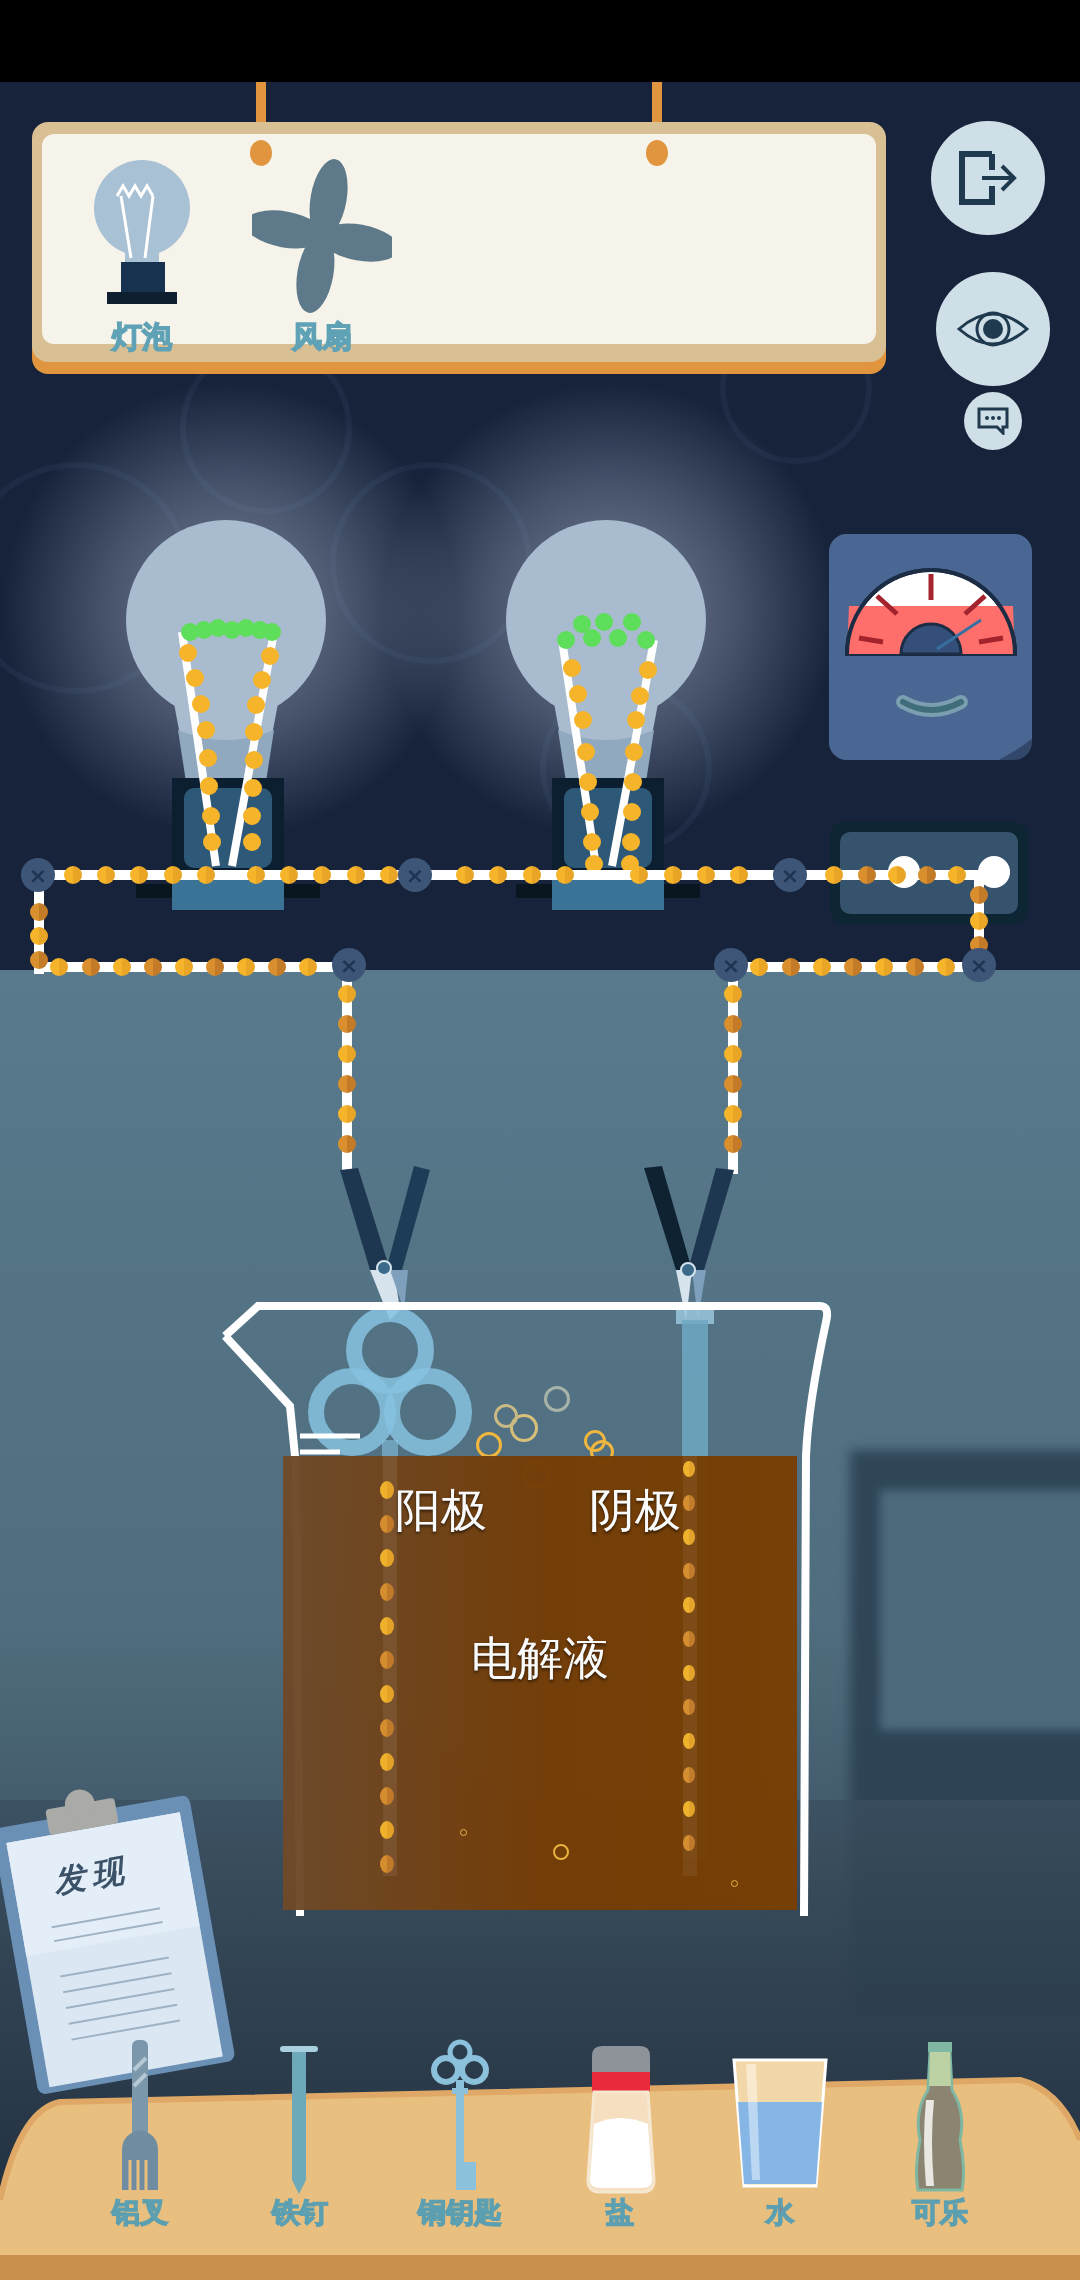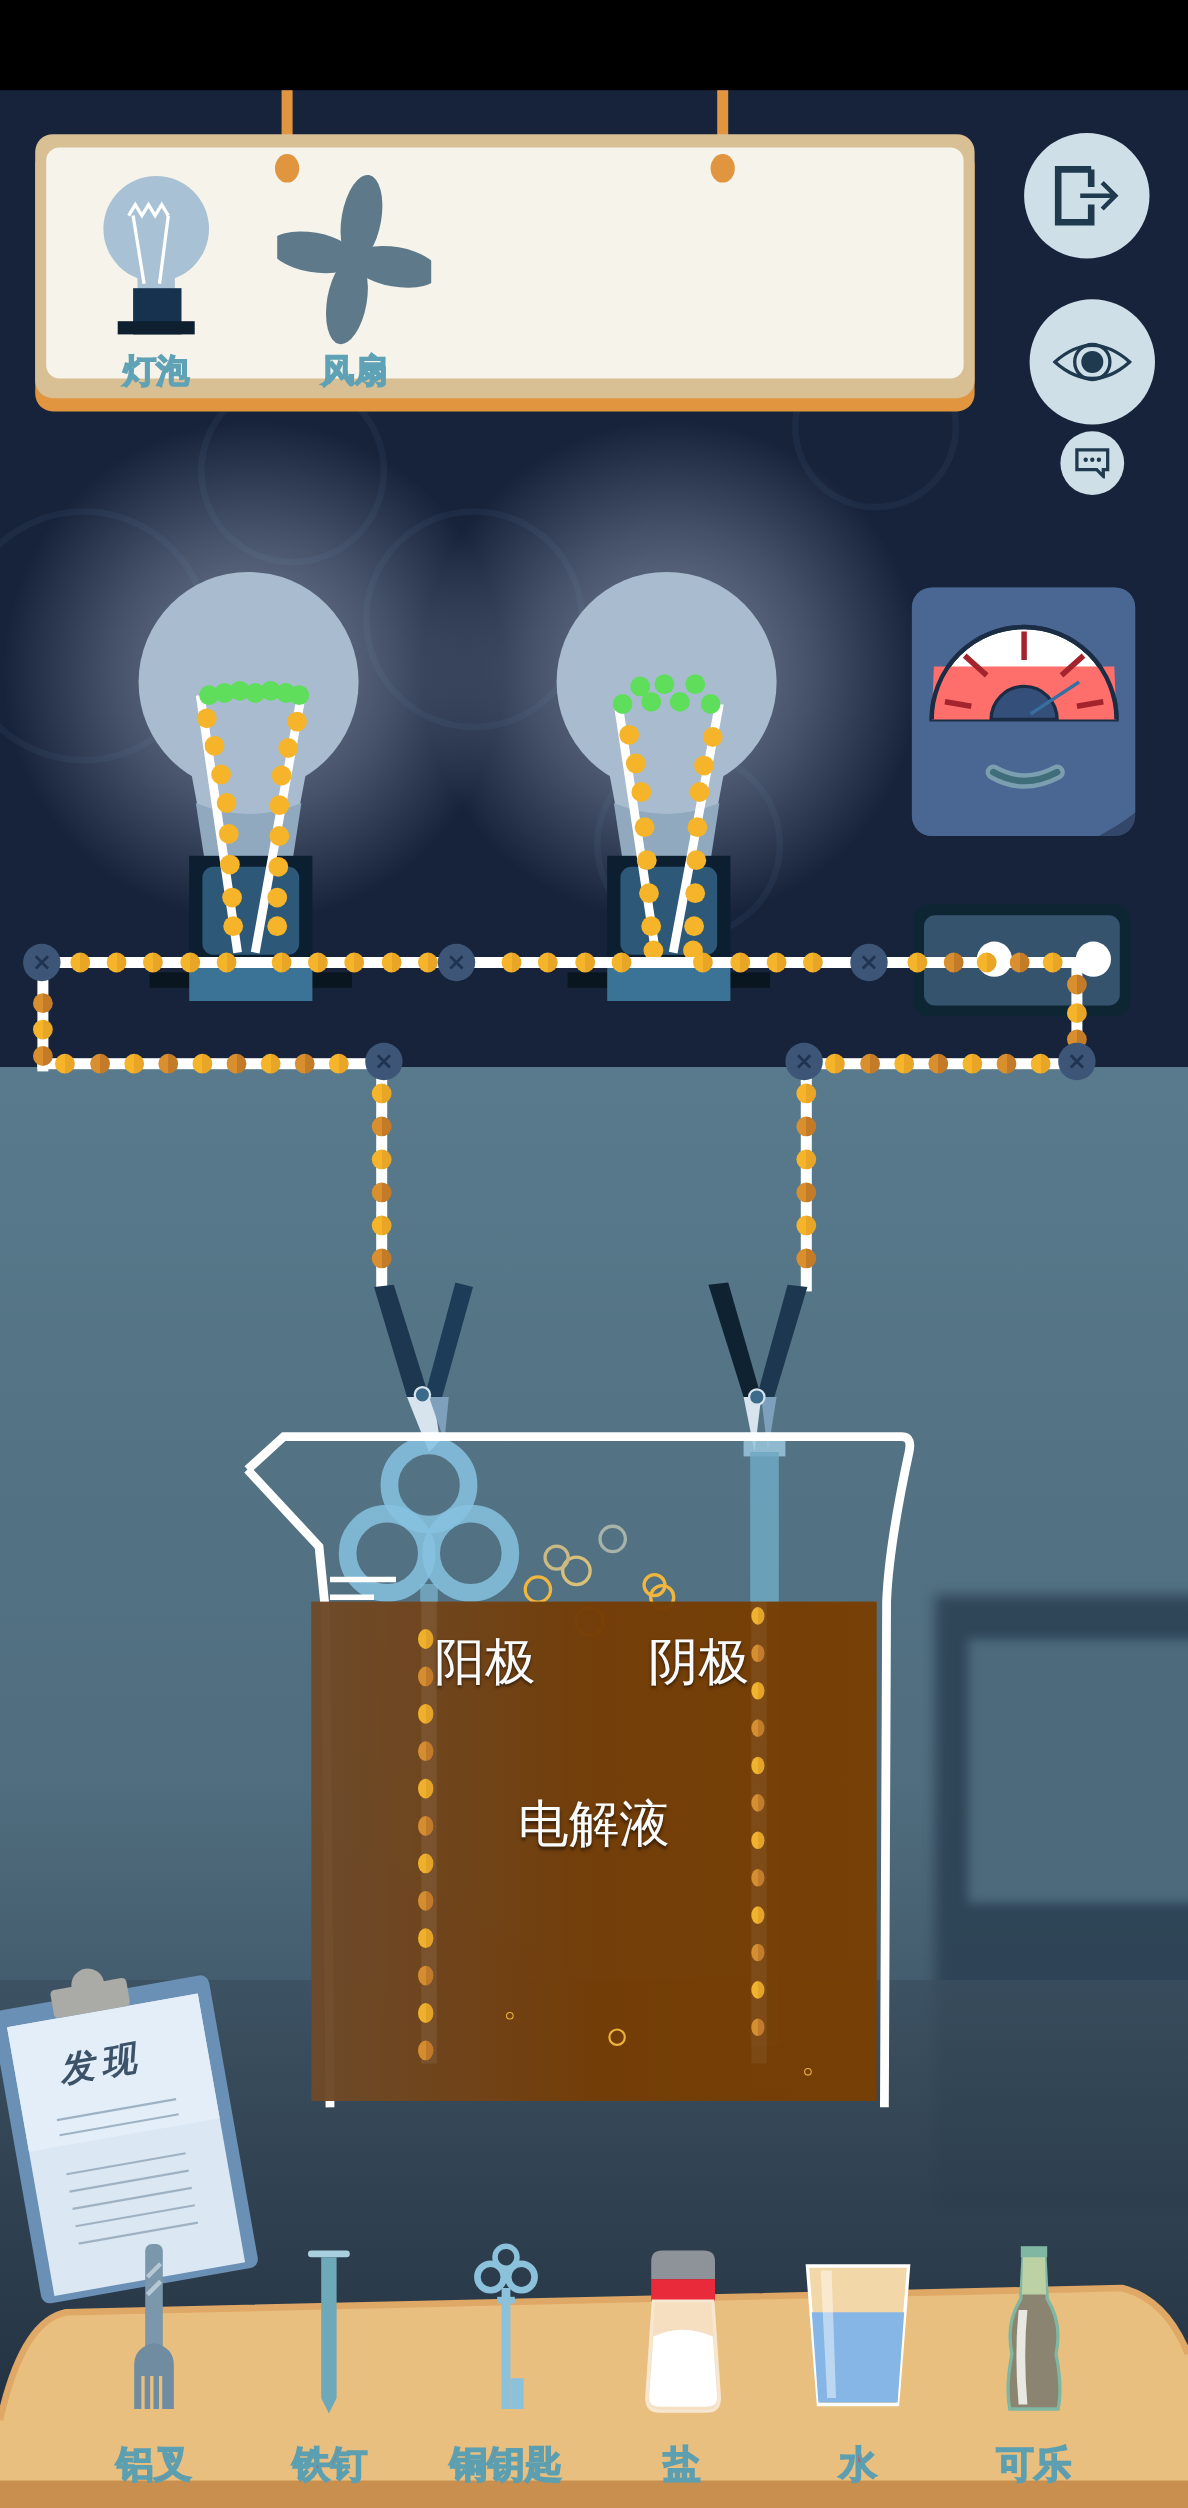--- a/index.html
+++ b/index.html
@@ -32,21 +32,21 @@
   #switch{left:830px;top:822px;width:198px;height:102px;border-radius:14px;background:#0e2633;cursor:pointer;}
   #switch-inner{left:10px;top:10px;width:178px;height:82px;border-radius:10px;background:#35536d;}
   
   #liquid{left:283px;top:1456px;width:514px;height:454px;background:linear-gradient(90deg,#6e4a2a 0%,#753d06 50%,#783f03 100%);opacity:0.97;}
   .liq-label{position:absolute;color:#fff;font-size:46px;text-shadow:0 2px 3px rgba(0,0,0,0.6);}
   
   #clipboard{left:12px;top:1790px;width:200px;height:290px;transform:rotate(-10deg);cursor:pointer;}
   
   #shelf{left:0;top:2050px;width:1080px;height:230px;}
   .shelf-item{position:absolute;top:2030px;width:140px;height:220px;text-align:center;cursor:pointer;}
-  .shelf-label{position:absolute;left:0;right:0;top:188px;font-size:34px;font-weight:bold;color:#ef4444;-webkit-text-stroke:1.5px #5b9fb0;}
+  .shelf-label{position:absolute;left:0;right:0;top:164px;font-size:28px;font-weight:bold;color:#ef4444;-webkit-text-stroke:1.5px #5b9fb0;}
   .bubble{position:absolute;border:3px solid #f0b63e;border-radius:50%;}
 </style>
 </head>
 <body>
 
 <div id="statusbar" class="abs"></div>
 
 <div id="scene-top" class="abs">
   <div class="bg-circle" style="left:-40px;top:380px;width:220px;height:220px;"></div>
   <div class="bg-circle" style="left:180px;top:260px;width:160px;height:160px;"></div>

